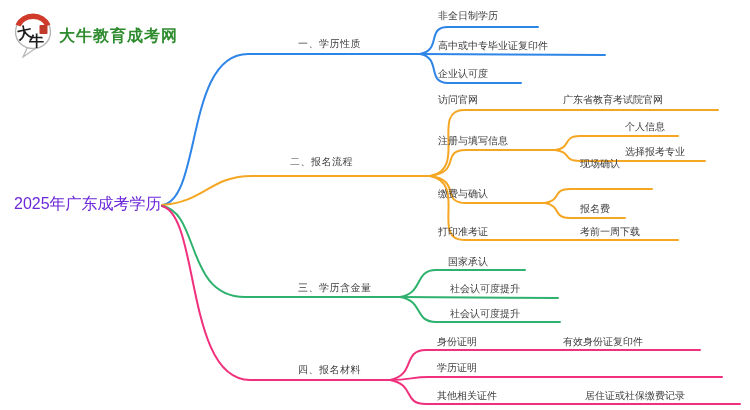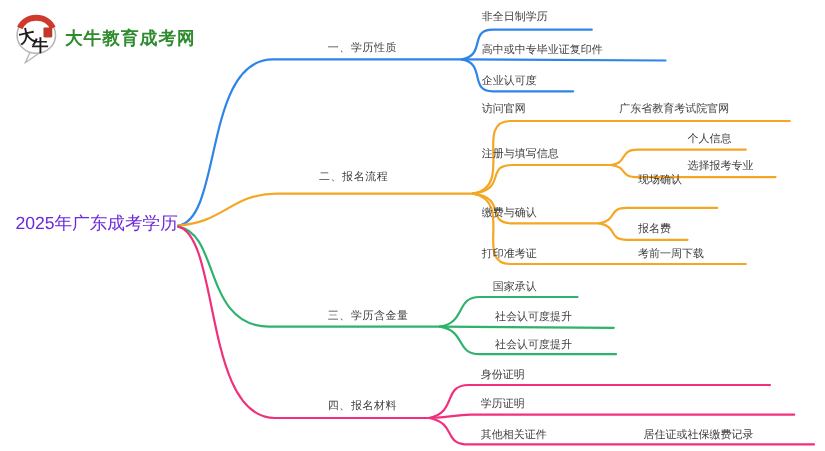--- a/index.html
+++ b/index.html
@@ -100,17 +100,18 @@
   <div class="node" style="left:438px;top:224px">打印准考证</div>
   <div class="node" style="left:580px;top:224px">考前一周下载</div>
 
   <div class="blabel" style="left:265px;top:280px">三、学历含金量</div>
   <div class="node" style="left:448px;top:254px">国家承认</div>
   <div class="node" style="left:450px;top:281px">社会认可度提升</div>
   <div class="node" style="left:450px;top:306px">社会认可度提升</div>
 
   <div class="blabel" style="left:265px;top:362px">四、报名材料</div>
   <div class="node" style="left:437px;top:334px">身份证明</div>
+  <div class="node" style="left:563px;top:334px">有效身份证复印件</div>
   <div class="node" style="left:437px;top:360px">学历证明</div>
   <div class="node" style="left:437px;top:388px">其他相关证件</div>
   <div class="node" style="left:585px;top:388px">居住证或社保缴费记录</div>
 
 </div>
 
 </body></html>

